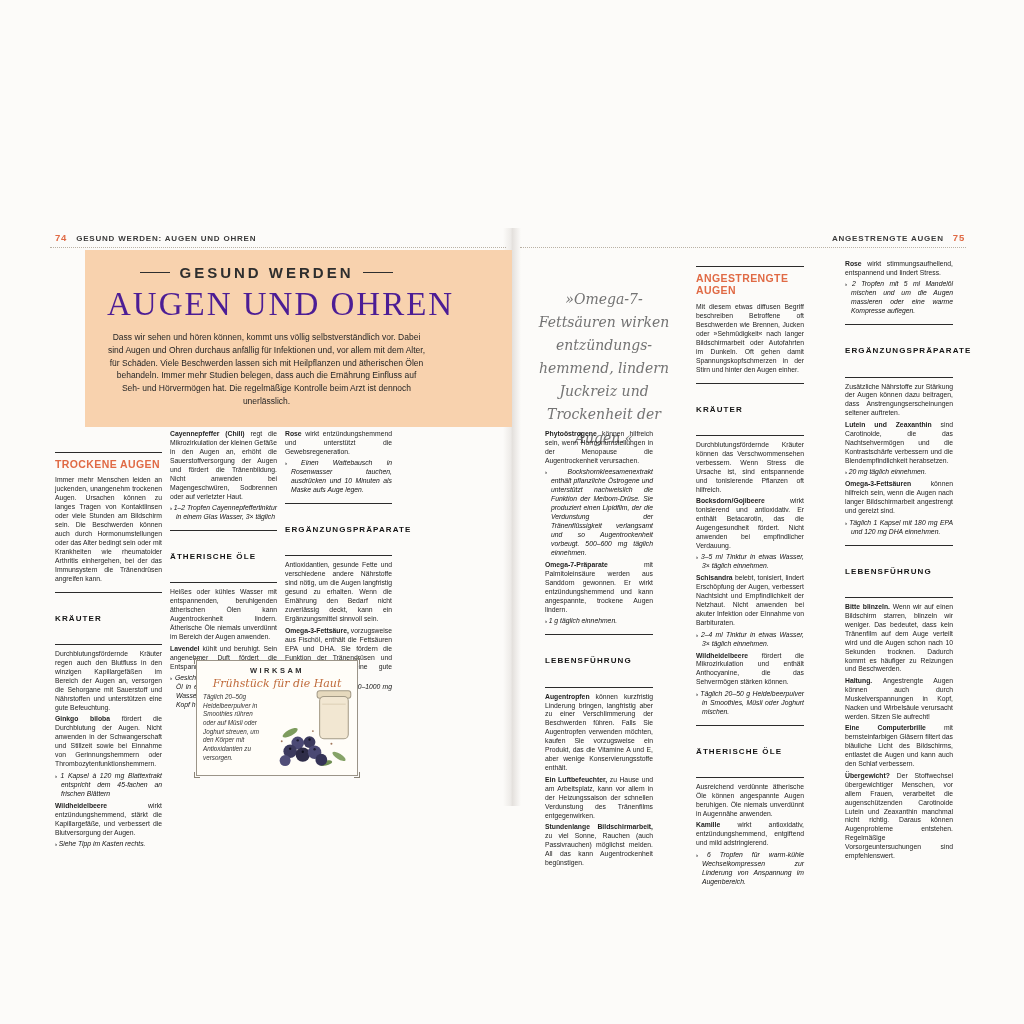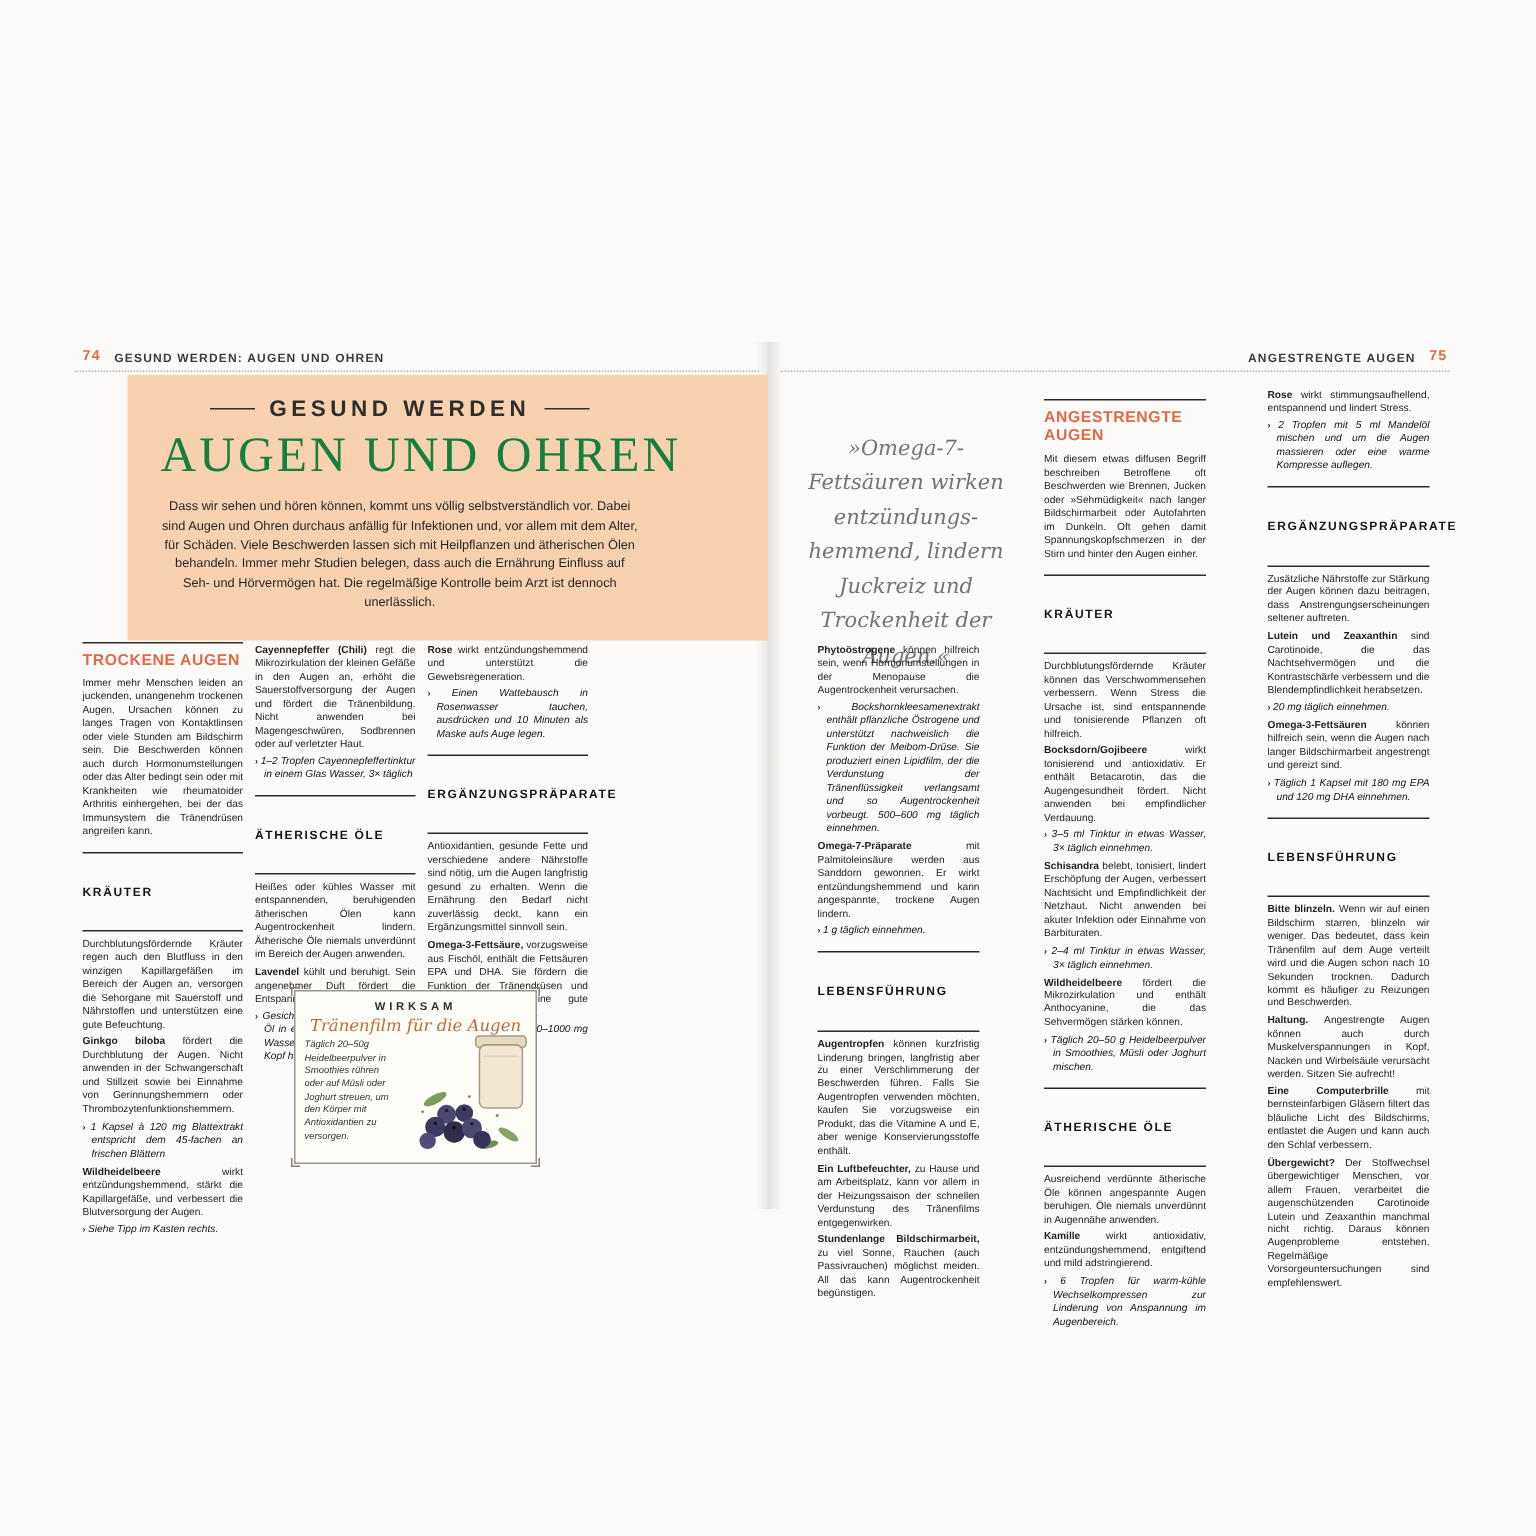--- a/index.html
+++ b/index.html
@@ -38,21 +38,21 @@
     background:#f8d2ae; text-align:center;
     padding:14px 86px 0 22px;
   }
   .kicker {
     display:flex; align-items:center; justify-content:center; gap:9px;
     font-size:15px; font-weight:700; letter-spacing:3px; color:#2e2e2e;
   }
   .kicker::before, .kicker::after { content:""; height:1px; background:#2e2e2e; flex:0 0 30px; }
   .chapter-title {
     font-family:"Liberation Serif", serif; font-weight:400;
-    font-size:33px; letter-spacing:2px; color:#15803d; margin:5px 0 8px; white-space:nowrap;
+    font-size:33px; letter-spacing:2px; color:#4c1d95; margin:5px 0 8px; white-space:nowrap;
   }
   .intro-text { font-size:8.5px; line-height:1.5; color:#262626; }
 
   
   .col {
     position:absolute; width:107px;
     font-size:6.8px; line-height:1.32; text-align:justify; color:#1d1d1d;
   }
   .col.wide { width:108px; }
   .para { margin:0 0 2.5px; }
@@ -112,21 +112,21 @@
   <div class="header-rule right"></div>
 
   <div class="gutter"></div>
 
   <section class="intro-block">
     <div class="kicker">GESUND WERDEN</div>
     <h1 class="chapter-title">AUGEN UND OHREN</h1>
     <p class="intro-text">Dass wir sehen und hören können, kommt uns völlig selbstverständlich vor. Dabei sind Augen und Ohren durchaus anfällig für Infektionen und, vor allem mit dem Alter, für Schäden. Viele Beschwerden lassen sich mit Heilpflanzen und ätherischen Ölen behandeln. Immer mehr Studien belegen, dass auch die Ernährung Einfluss auf Seh- und Hörvermögen hat. Die regelmäßige Kontrolle beim Arzt ist dennoch unerlässlich.</p>
   </section>
 
-  <div class="col" style="left:55px; top:428px;">
+  <div class="col" style="left:55px; top:452px;">
       <h2 class="topic">TROCKENE AUGEN</h2>
       <p class="para">Immer mehr Menschen leiden an juckenden, unangenehm trockenen Augen. Ursachen können zu langes Tragen von Kontaktlinsen oder viele Stunden am Bildschirm sein. Die Beschwerden können auch durch Hormonumstellungen oder das Alter bedingt sein oder mit Krankheiten wie rheumatoider Arthritis einhergehen, bei der das Immunsystem die Tränendrüsen angreifen kann.</p>
       <h3 class="sect">KRÄUTER</h3>
       <p class="para">Durchblutungsfördernde Kräuter regen auch den Blutfluss in den winzigen Kapillargefäßen im Bereich der Augen an, versorgen die Sehorgane mit Sauerstoff und Nährstoffen und unterstützen eine gute Befeuchtung.</p>
       <p class="para"><strong class="lead">Ginkgo biloba </strong>fördert die Durchblutung der Augen. Nicht anwenden in der Schwangerschaft und Stillzeit sowie bei Einnahme von Gerinnungshemmern oder Thrombozytenfunktionshemmern.</p>
       <p class="dose"><span class="marker">› </span><em>1 Kapsel à 120 mg Blattextrakt entspricht dem 45-fachen an frischen Blättern</em></p>
       <p class="para"><strong class="lead">Wildheidelbeere </strong>wirkt entzündungshemmend, stärkt die Kapillargefäße, und verbessert die Blutversorgung der Augen.</p>
       <p class="dose"><span class="marker">› </span><em>Siehe Tipp im Kasten rechts.</em></p>
     </div>
   <div class="col" style="left:170px; top:430px;">
@@ -189,21 +189,21 @@
       <p class="para"><strong class="lead">Eine Computerbrille </strong>mit bernsteinfarbigen Gläsern filtert das bläuliche Licht des Bildschirms, entlastet die Augen und kann auch den Schlaf verbessern.</p>
       <p class="para"><strong class="lead">Übergewicht? </strong>Der Stoffwechsel übergewichtiger Menschen, vor allem Frauen, verarbeitet die augenschützenden Carotinoide Lutein und Zeaxanthin manchmal nicht richtig. Daraus können Augenprobleme entstehen. Regelmäßige Vorsorgeuntersuchungen sind empfehlenswert.</p>
     </div>
 
   <aside class="tip-box">
     <span class="corner tl"></span>
     <span class="corner tr"></span>
     <span class="corner bl"></span>
     <span class="corner br"></span>
     <div class="tip-label">WIRKSAM</div>
-    <div class="tip-title">Tränenfilm für die Augen</div>
+    <div class="tip-title">Frühstück für die Haut</div>
     <p class="tip-text">Täglich 20–50g Heidelbeerpulver in Smoothies rühren oder auf Müsli oder Joghurt streuen, um den Körper mit Antioxidantien zu versorgen.</p>
     <svg class="tip-illustration" viewBox="0 0 95 95" aria-hidden="true">
       <g>
         <rect x="50" y="2" width="40" height="9" rx="3" fill="#e6d9bd" stroke="#a39a86" stroke-width="1.2"></rect>
         <rect x="53" y="9" width="34" height="50" rx="5" fill="#f2e7d2" stroke="#a39a86" stroke-width="1.2"></rect>
         <line x1="56" y1="18" x2="84" y2="18" stroke="#d9cbaf" stroke-width="1"></line>
       </g>
       <g>
         <ellipse cx="18" cy="52" rx="10" ry="3.6" fill="#7d9c5e" transform="rotate(-28 18 52)"></ellipse>
         <ellipse cx="76" cy="80" rx="9" ry="3.2" fill="#86a368" transform="rotate(32 76 80)"></ellipse>

